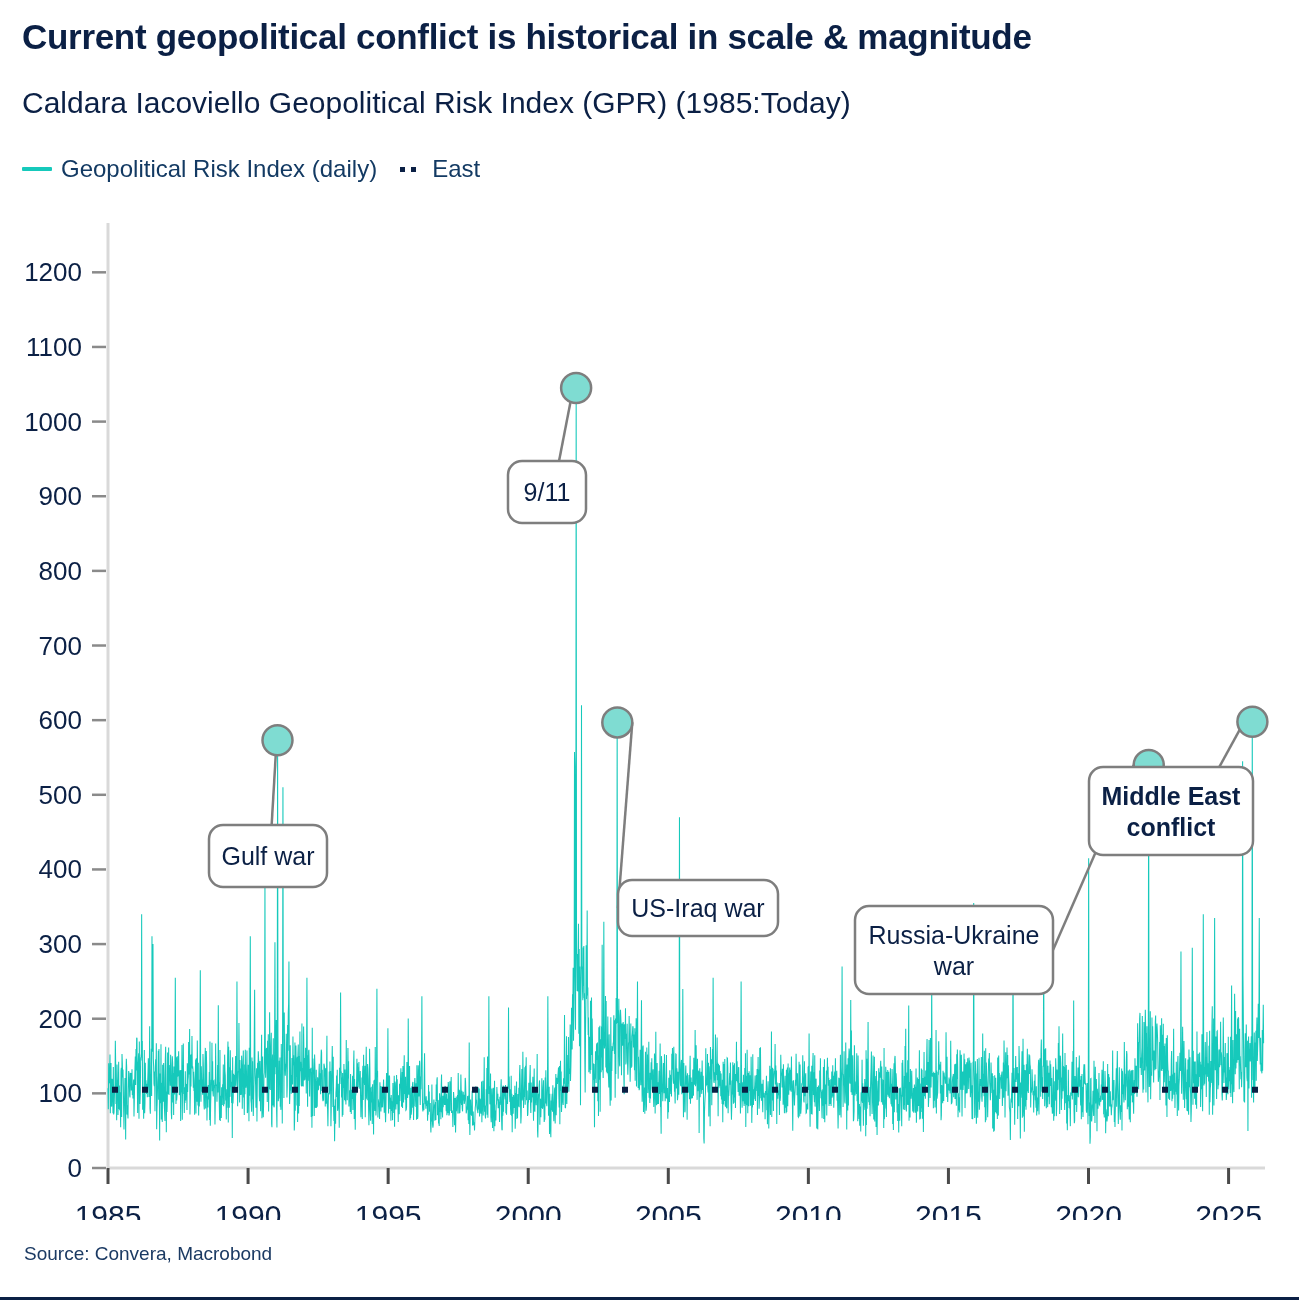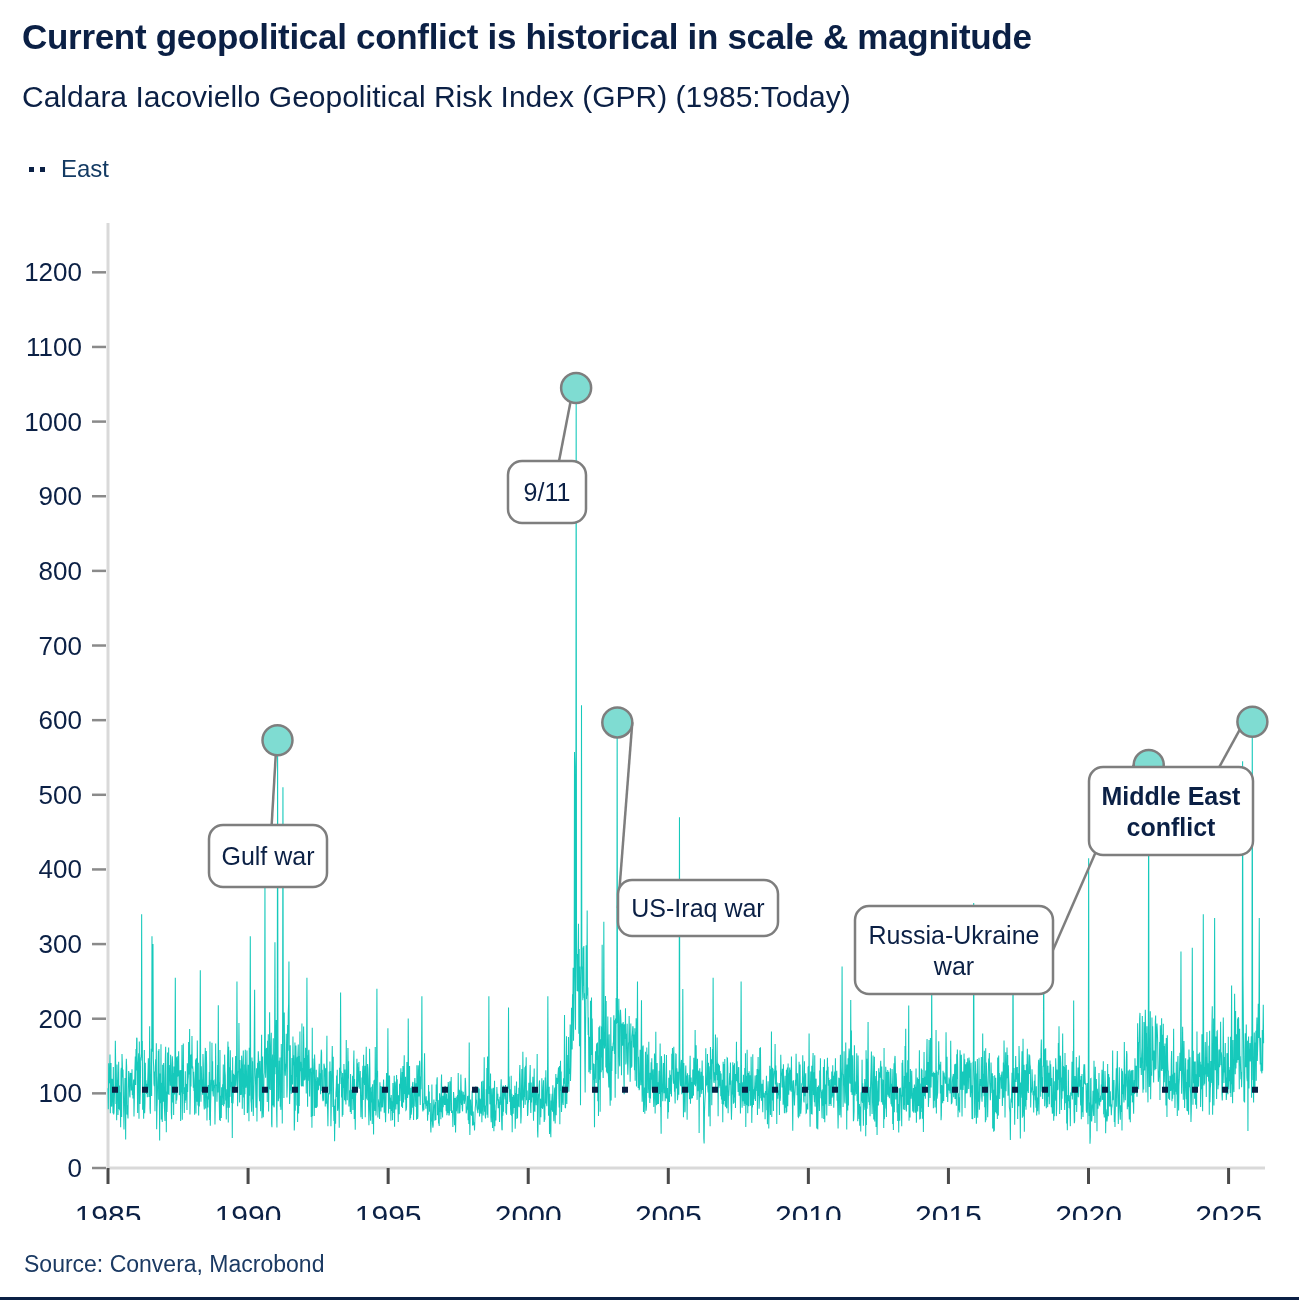--- a/index.html
+++ b/index.html
@@ -30,21 +30,21 @@
     top: 17px;
     font-size: 35px;
     font-weight: bold;
     letter-spacing: -0.3px;
     color: #0b2045;
     white-space: nowrap;
   }
   .subtitle {
     position: absolute;
     left: 22px;
-    top: 80px;
+    top: 86px;
     font-size: 30px;
     font-weight: normal;
     color: #0b2045;
     white-space: nowrap;
   }
 
   
   .legend {
     position: absolute;
     left: 22px;
@@ -138,44 +138,47 @@
     fill: #7fdcd2;
     stroke: #7e7e7e;
     stroke-width: 2.5;
   }
 
   
   .source {
     position: absolute;
     left: 24px;
     top: 1243px;
-    font-size: 23px;
+    font-size: 19px;
     color: #1b3a63;
     white-space: nowrap;
-    margin-top: 8px;
   }
   .footer-rule {
     position: absolute;
     left: 0;
     top: 1297px;
     width: 1299px;
     height: 3px;
     background: #0b2045;
   }
 </style>
 </head>
 <body>
 
 <div id="page">
 
   <div class="title">Current geopolitical conflict is historical in scale &amp; magnitude</div>
 
   <div class="subtitle">Caldara Iacoviello Geopolitical Risk Index (GPR) (1985:Today)</div>
 
   <div class="legend">
+    <div class="legend-item">
+      <span class="legend-swatch-line"></span>
+      <span class="legend-label">Geopolitical Risk Index (daily)</span>
+    </div>
     <div class="legend-item">
       <span class="legend-swatch-dots">
         <i></i>
           <i></i>
       </span>
       <span class="legend-label">East</span>
     </div>
   </div>
 
   <div id="plot-wrap">

